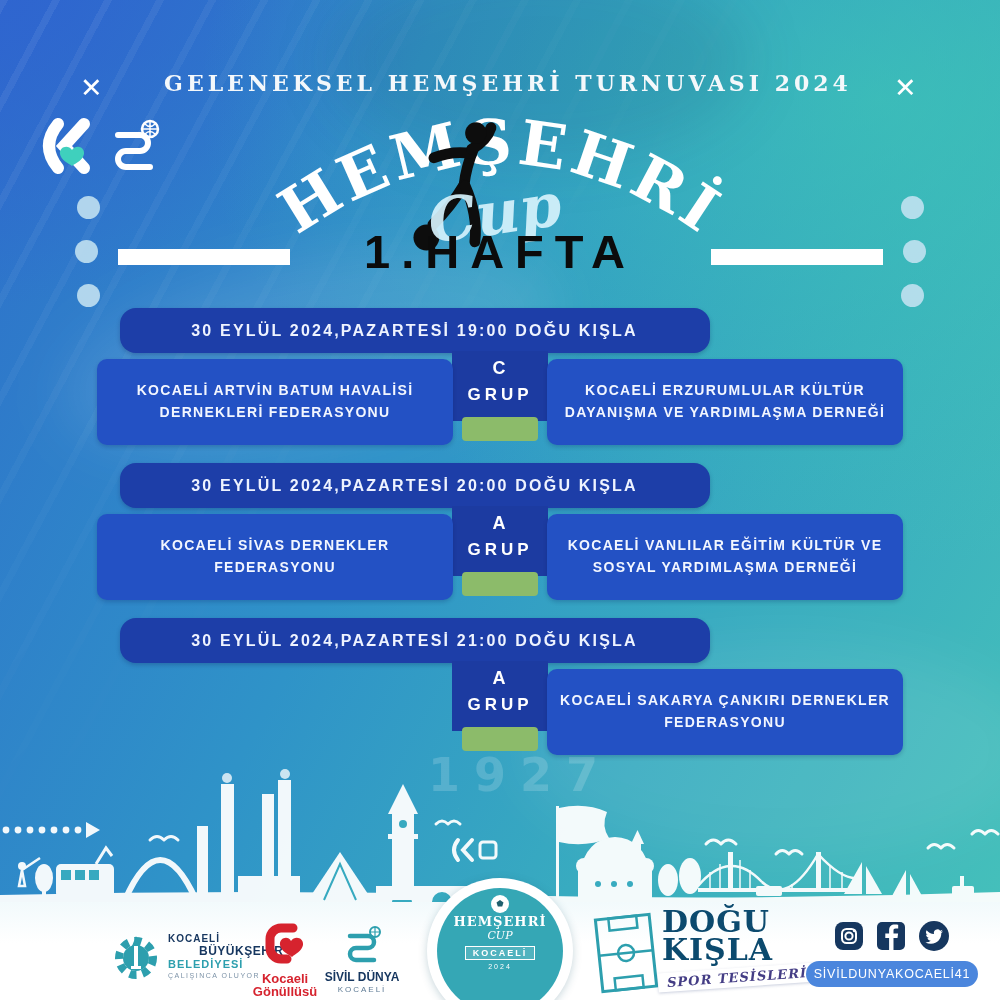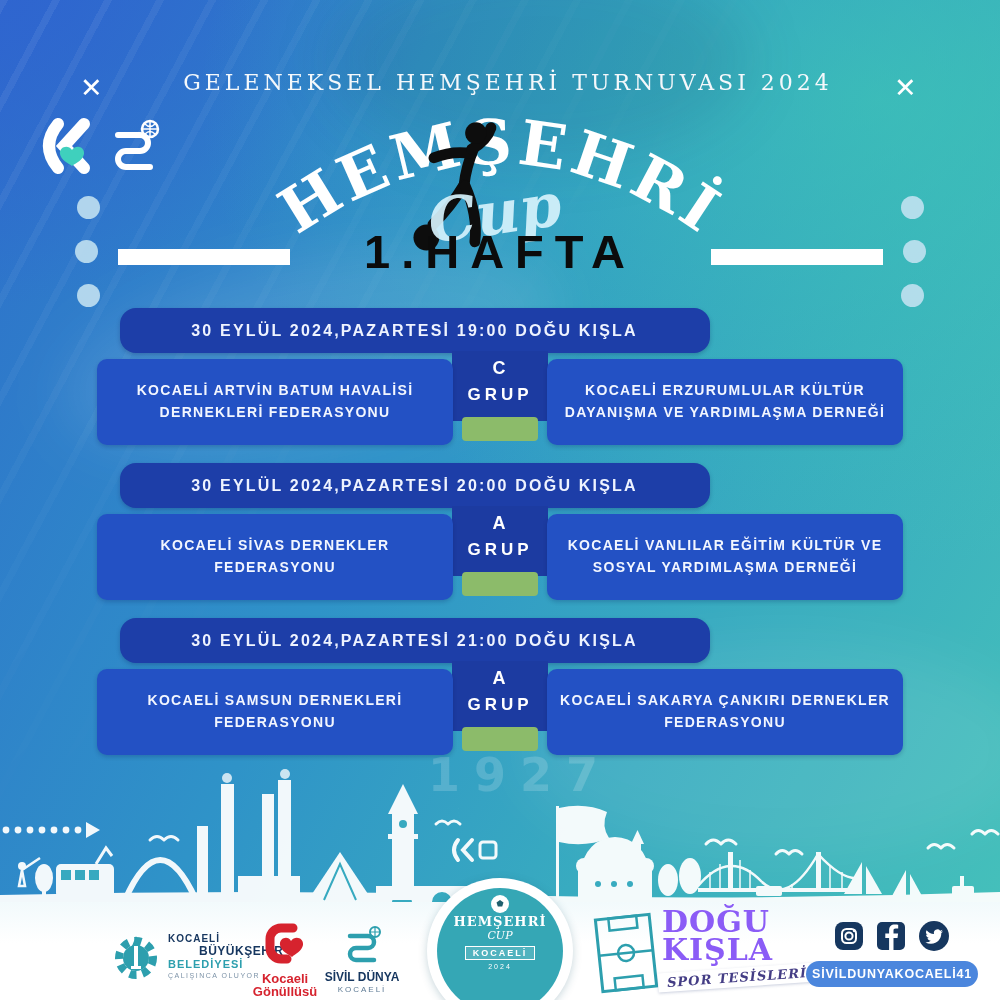--- a/index.html
+++ b/index.html
@@ -16,21 +16,21 @@
     -webkit-mask-image:linear-gradient(135deg,#000 0%,transparent 45%);
     mask-image:linear-gradient(135deg,#000 0%,transparent 45%);}
   .blob{position:absolute;border-radius:50%;filter:blur(28px);}
   .blob.b1{left:330px;top:-40px;width:420px;height:200px;background:rgba(15,55,95,.12);}
   .blob.b2{left:60px;top:260px;width:500px;height:180px;background:rgba(255,255,255,.10);transform:rotate(-12deg);}
   .blob.b3{left:520px;top:640px;width:520px;height:220px;background:rgba(255,255,255,.08);}
   .year-mark{position:absolute;left:428px;top:748px;font-weight:bold;font-size:46px;
     letter-spacing:14px;color:rgba(255,255,255,.17);font-family:"DejaVu Sans",sans-serif;}
   
   .title{position:absolute;left:0;right:0;top:70px;text-align:center;color:#f4f8fb;
-    font-family:"DejaVu Serif",serif;font-size:22px;font-weight:400;letter-spacing:4px;padding-left:16px;}
+    font-family:"DejaVu Serif",serif;font-size:22px;font-weight:700;letter-spacing:4px;padding-left:16px;}
   .xmark{position:absolute;top:72px;color:#fff;font-size:27px;font-weight:bold;cursor:default;}
   .xmark.l{left:80px;} .xmark.r{left:894px;}
   .toplogo{position:absolute;left:32px;top:116px;display:flex;gap:8px;align-items:center;}
   
   .arc-svg{position:absolute;left:233px;top:104px;width:534px;height:190px;}
   .player-svg{position:absolute;left:402px;top:118px;width:150px;height:140px;}
   .cup-script{position:absolute;left:428px;top:178px;font-family:"DejaVu Serif",serif;
     font-style:italic;font-weight:bold;font-size:60px;color:rgba(214,242,252,.92);
     transform:rotate(-8deg);}
   .week{position:absolute;left:0;right:0;top:224px;text-align:center;color:#0b0b0b;
@@ -79,29 +79,29 @@
     text-align:center;position:relative;}
   .badge .bt{font-family:"DejaVu Serif",serif;font-size:13px;font-weight:bold;
     letter-spacing:1px;margin-top:26px;}
   .badge .bc{font-family:"DejaVu Serif",serif;font-style:italic;font-size:11px;margin-top:0;}
   .badge .bk{display:inline-block;border:1px solid #fff;background:rgba(255,255,255,.14);
     font-size:9px;font-weight:bold;letter-spacing:2px;padding:1px 7px;margin-top:3px;}
   .badge .by{font-size:7px;letter-spacing:2px;margin-top:3px;}
   .venue{position:absolute;left:596px;top:906px;width:220px;}
   .venue .pitch{position:absolute;left:0;top:8px;transform:rotate(-6deg);}
   .venue .vt{position:absolute;left:66px;top:2px;font-family:"DejaVu Serif",serif;
-    font-weight:bold;color:#8b5cf6;font-size:30px;line-height:28px;letter-spacing:1px;}
+    font-weight:bold;color:#0c4a6e;font-size:30px;line-height:28px;letter-spacing:1px;}
   .venue .chip{position:absolute;left:62px;top:62px;background:#fff;padding:2px 9px;
     font-family:"DejaVu Serif",serif;font-style:italic;font-weight:bold;font-size:13px;
     color:#443d85;transform:rotate(-4deg);box-shadow:0 1px 3px rgba(40,60,120,.25);
     letter-spacing:1px;white-space:nowrap;}
   .social{position:absolute;left:806px;top:920px;width:172px;text-align:center;}
   .social .icons{display:flex;justify-content:center;gap:12px;align-items:center;}
   .handle{margin-top:9px;background:#4b86dd;border-radius:14px;height:26px;line-height:27px;
-    color:#fff;font-size:12.5px;font-weight:bold;letter-spacing:.8px;}
+    color:#fff;font-size:12.5px;font-weight:normal;letter-spacing:.8px;}
 </style>
 </head>
 <body>
 
 <div class="poster">
   <div class="bg"></div>
   <div class="streaks"></div>
   <div class="blob b1"></div>
   <div class="blob b2"></div>
   <div class="blob b3"></div>
@@ -177,21 +177,20 @@
     </div>
   </div>
   <div class="match m3">
     <div class="sched">30 EYLÜL 2024,PAZARTESİ 21:00 DOĞU KIŞLA</div>
     <div class="mbody">
       <div class="groupbox">
         <div class="gl">A</div>
         <div class="gw">GRUP</div>
       </div>
       <div class="greenbar"></div>
-      <div class="teambox home">KOCAELİ SAMSUN DERNEKLERİ FEDERASYONU</div>
       <div class="teambox away">KOCAELİ SAKARYA ÇANKIRI DERNEKLER FEDERASYONU</div>
     </div>
   </div>
 
   <svg class="skyline" viewBox="0 0 1000 145" preserveAspectRatio="none">
     <g fill="#ffffff" opacity="0.94">
       <path d="M0 127 Q250 121 500 127 T1000 124 L1000 145 L0 145 Z"></path>
 
       <g>
         <circle cx="6" cy="62" r="3.4"></circle>

